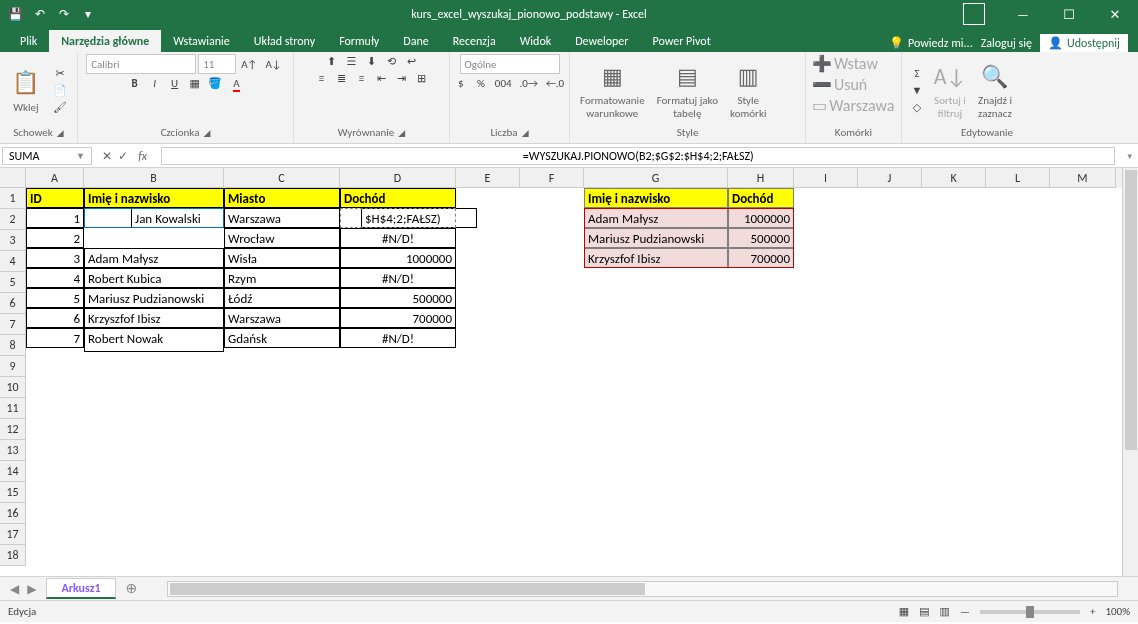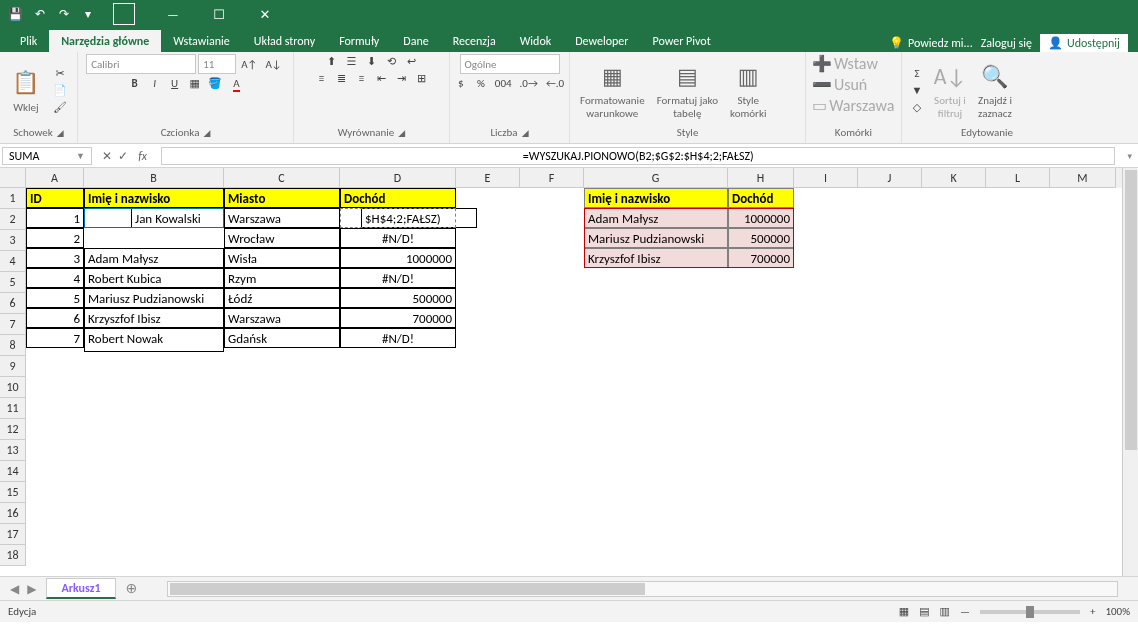--- a/index.html
+++ b/index.html
@@ -81,20 +81,21 @@
 </head>
 <body>
 
 <div class="titlebar">
   <div class="qat">
     <span class="qat-icon">💾</span>
     <span class="qat-icon">↶</span>
     <span class="qat-icon">↷</span>
     <span class="qat-icon">▾</span>
   </div>
+  <div class="title-text">kurs_excel_wyszukaj_pionowo_podstawy - Excel</div>
   <div class="winbtns">
     <div class="winbtn">
         <span class="win-icon-box"></span>
       </div>
     <div class="winbtn">—</div>
     <div class="winbtn">☐</div>
     <div class="winbtn">✕</div>
   </div>
 </div>
 

